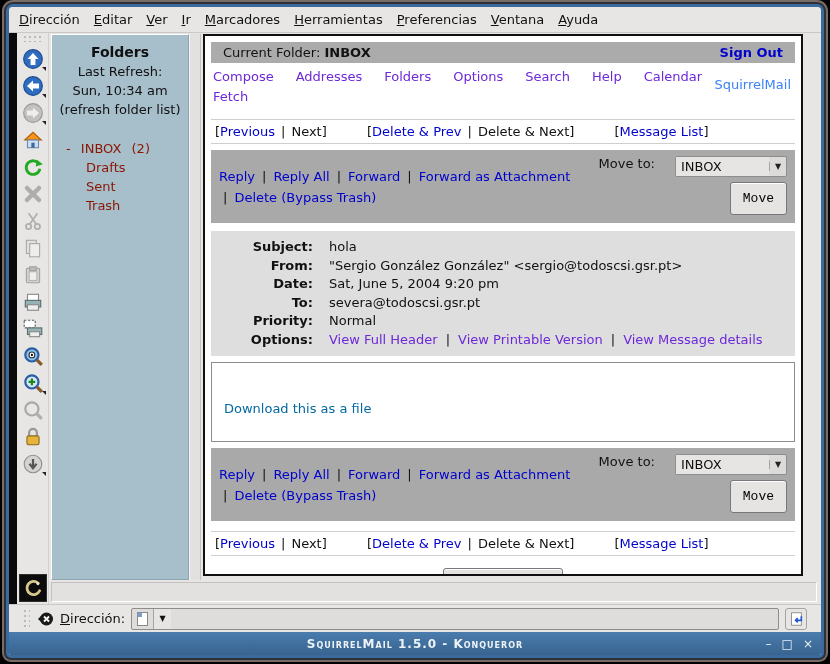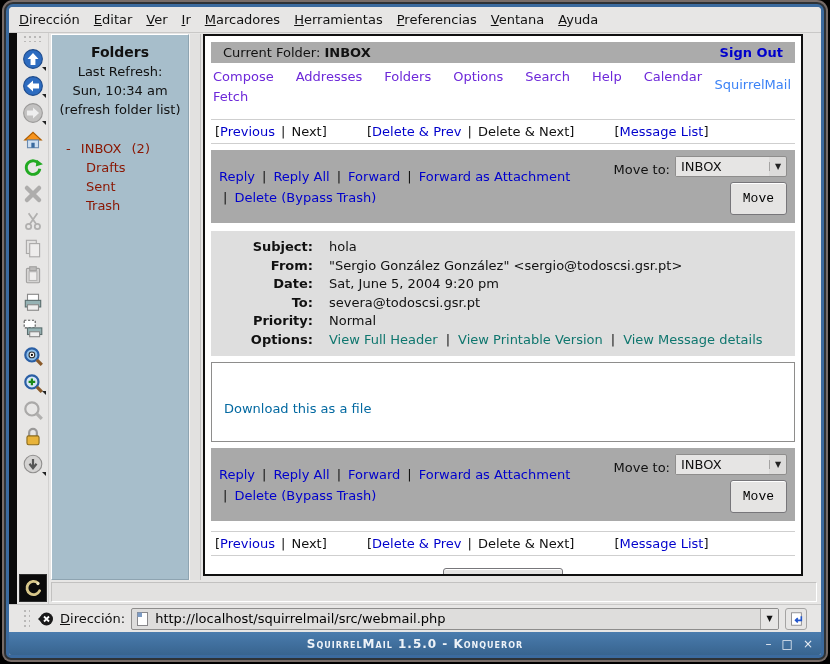--- a/index.html
+++ b/index.html
@@ -62,32 +62,32 @@
   .pager .grp{margin-right:36px;}
   .pager a{color:#0000cc;cursor:pointer;}
   .pager .sep{margin:0 6px;}
   .actionbar{background:#a9a9a9;margin-top:6px;padding:6px 8px 8px 8px;display:flex;
              justify-content:space-between;align-items:flex-start;}
   .act-links{margin-top:10px;line-height:21px;}
   .act-links a{color:#0000cc;cursor:pointer;}
   .act-links .sep{margin:0 7px;}
   .act-links .lead{margin-left:4px;margin-right:7px;}
   .act-move{display:flex;flex-direction:column;align-items:flex-end;gap:5px;flex:none;}
-  .move-row{display:flex;align-items:flex-end;gap:5px;padding-left:16px;}
+  .move-row{display:flex;align-items:flex-start;gap:20px;padding-left:16px;}
   .combo{display:flex;width:112px;height:21px;background:#dcdbda;border:1px solid #8e8d8c;
          border-radius:2px;align-items:center;cursor:pointer;}
   .combo .val{flex:1;padding:0 5px;background:#e6e5e4;height:100%;line-height:19px;}
   .combo .arrow{width:17px;text-align:center;font-size:8px;color:#222;border-left:1px solid #a5a4a3;}
   .btn{background:#e5e4e3;border:1px solid #77767a;border-radius:3px;padding:8px 12px;
        font-size:13px;cursor:pointer;box-shadow:inset 0 1px 0 #fff;
        font-family:Liberation Mono, monospace;}
   .msg-headers{background:#dedede;margin-top:8px;padding:7px 10px;}
   .mh-row{display:flex;line-height:18.5px;}
   .mh-label{width:108px;flex:none;text-align:right;font-weight:bold;padding-right:16px;}
-  .mh-row a{color:#0f766e;cursor:pointer;margin-top:33px;}
+  .mh-row a{color:#6d28d9;cursor:pointer;margin-top:33px;}
   .mh-row .sep{margin:0 8px;}
   .msg-body{margin-top:6px;border:1px solid #8e8d8c;height:80px;padding:38px 0 0 12px;background:#fff;}
   .msg-body a{color:#0369a1;cursor:pointer;}
   .take-row{text-align:center;margin-top:12px;}
   
   .statusbar{height:20px;flex:none;margin:2px 4px 2px 2px;background:#e2e1e0;
              border:1px solid #c2c1c0;border-bottom-color:#fff;border-right-color:#fff;}
   .addressbar{height:28px;flex:none;background:#e7e6e5;border-top:1px solid #c9c8c7;
               display:flex;align-items:center;padding:0 14px;gap:6px;}
   .ab-handle{width:7px;height:20px;flex:none;
@@ -405,21 +405,20 @@
             </svg>
      </span>
      <span class="ab-label">Dirección:</span>
      <span class="url-combo">
        <span class="doc">
          <svg width="16" height="16" viewBox="0 0 16 16">
                 <rect x="2.5" y="1.5" width="10" height="13" fill="#fff" stroke="#88878a"></rect>
                 <path d="M2.5 1.5 h4.5 v4.5 h-4.5 z" fill="#7e9cc4"></path>
               </svg>
        </span>
-       <input class="url-input" value="http://localhost/squirrelmail/src/webmail.php" style="">
        <span class="url-arrow">▼</span>
      </span>
      <span class="go-btn">
        <svg width="16" height="16" viewBox="0 0 18 18">
               <rect x="4" y="2" width="11" height="14" fill="#fff" stroke="#88878a"></rect>
               <path d="M15 6 V10.5 H8.5 M11 8 L8.5 10.5 L11 13" fill="none" stroke="#2255cc" stroke-width="1.8"></path>
             </svg>
      </span>
    </div>
 

